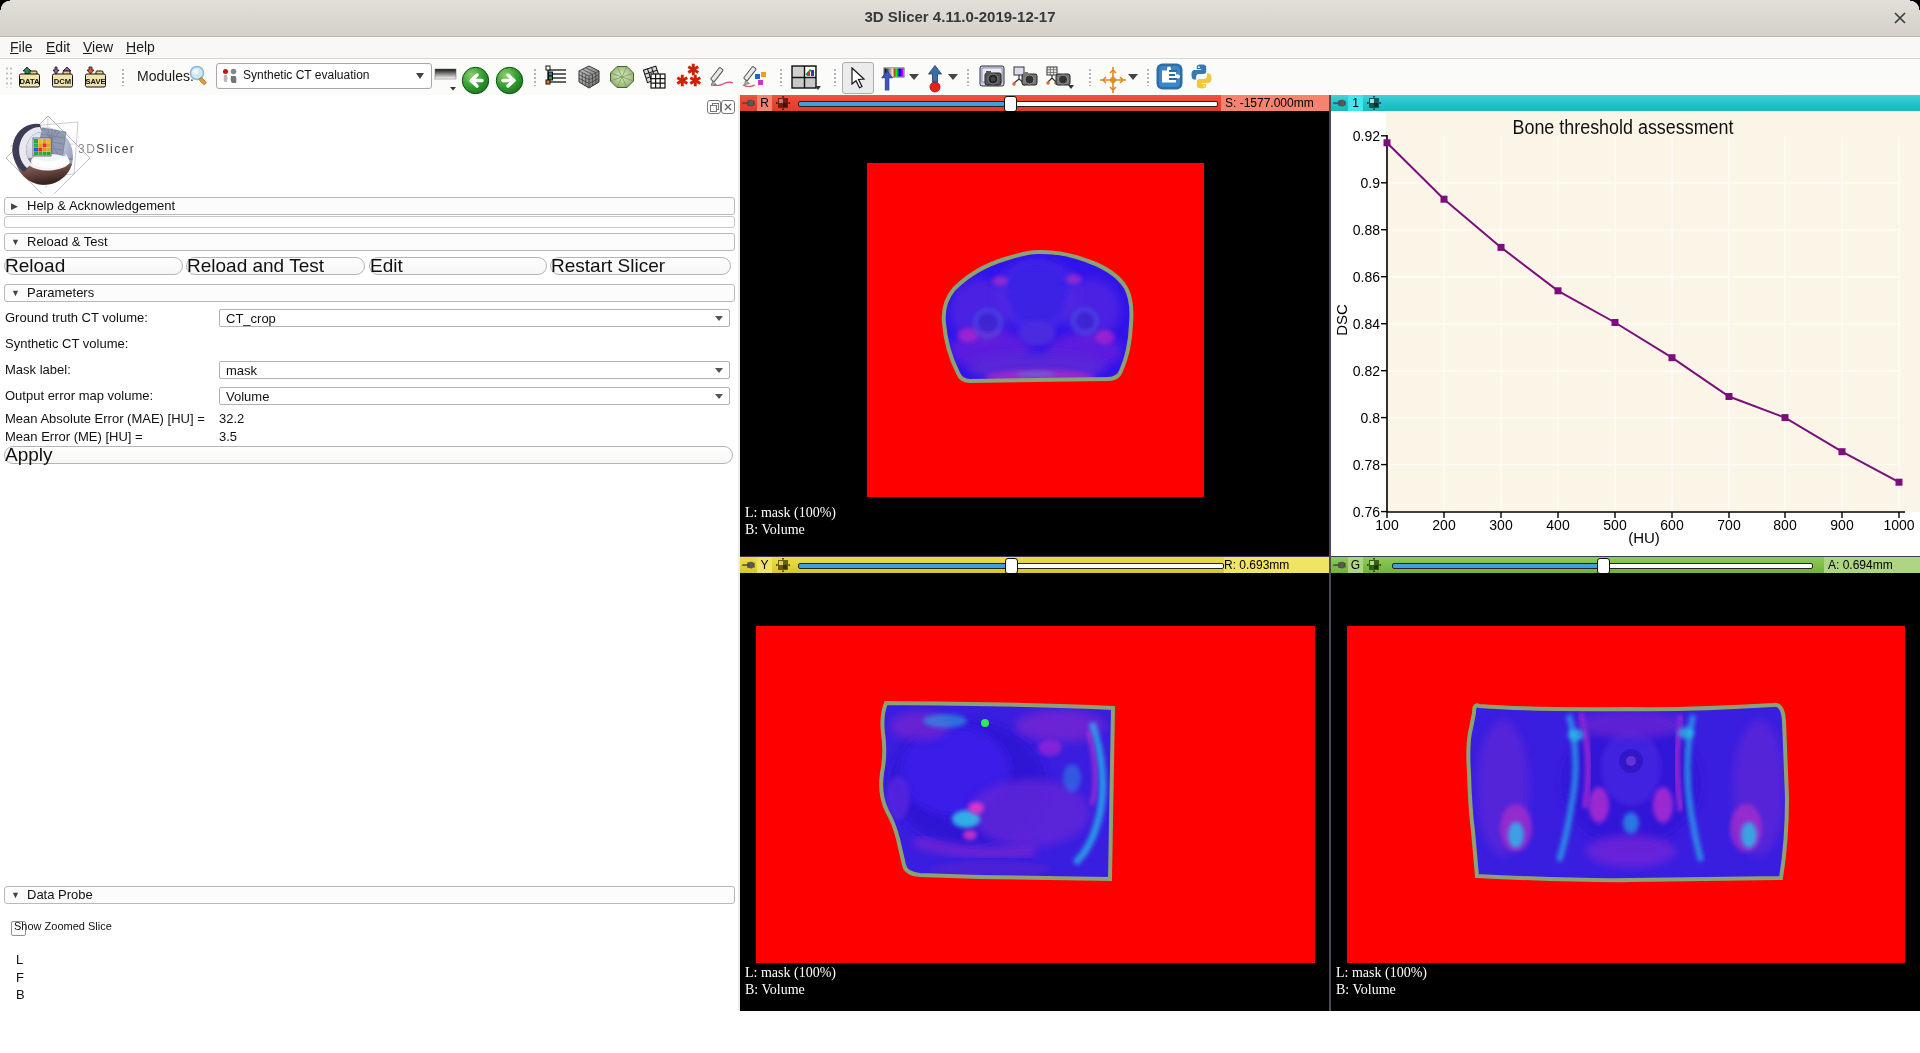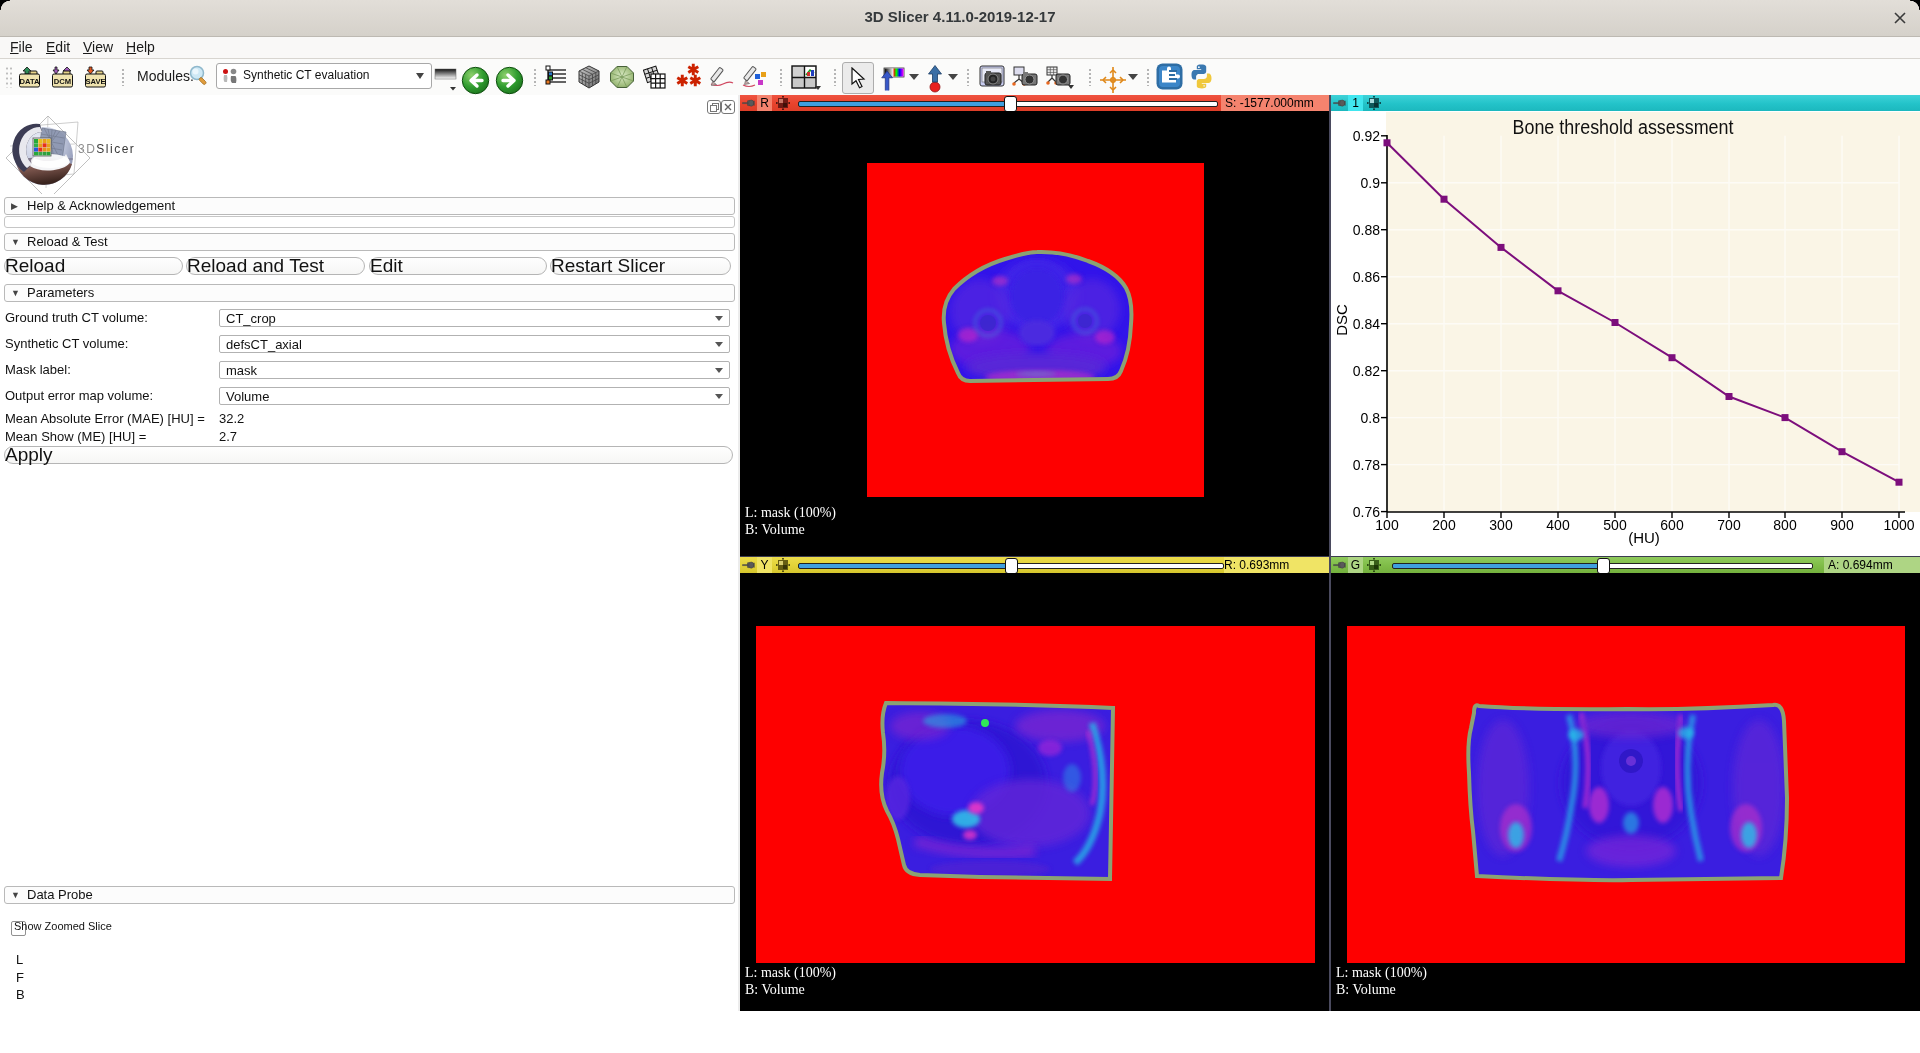--- a/index.html
+++ b/index.html
@@ -376,38 +376,34 @@
     <div class="collhdr" style="top:189px">
         <div class="tri">▼</div>
         <div class="lab">Parameters</div>
       </div>
     <div class="plabel" style="top:215px">Ground truth CT volume:</div>
     <div class="combo" style="top:214px">
         <div class="txt">CT_crop</div>
         <div class="arr"></div>
       </div>
     <div class="plabel" style="top:241px">Synthetic CT volume:</div>
-    <div class="combo" style="top:240px">
-        <div class="txt">defsCT_axial</div>
-        <div class="arr"></div>
-      </div>
     <div class="plabel" style="top:267px">Mask label:</div>
     <div class="combo" style="top:266px">
         <div class="txt">mask</div>
         <div class="arr"></div>
       </div>
     <div class="plabel" style="top:293px">Output error map volume:</div>
     <div class="combo" style="top:292px">
         <div class="txt">Volume</div>
         <div class="arr"></div>
       </div>
     <div class="plabel" style="top:316px">Mean Absolute Error (MAE) [HU] =</div>
     <div class="plabel" style="left:219px;top:316px">32.2</div>
-    <div class="plabel" style="top:334px">Mean Show (ME) [HU] =</div>
-    <div class="plabel" style="left:219px;top:334px">2.7</div>
+    <div class="plabel" style="top:334px">Mean Error (ME) [HU] =</div>
+    <div class="plabel" style="left:219px;top:334px">3.5</div>
     <div class="pbtn" style="left:4px;top:351px;width:727px">Apply</div>
 
     <div class="collhdr" style="top:791px">
         <div class="tri">▼</div>
         <div class="lab">Data Probe</div>
       </div>
     <div class="abs" style="left:11px;top:826px;width:13px;height:13px;border:1px solid #919191;border-radius:2px;background:#fff"></div>
     <div class="abs" style="left:14px;top:825px;font-size:11px;color:#111">Show Zoomed Slice</div>
     <div class="abs" style="left:16px;top:856px;font-size:13px;color:#111;line-height:17.5px">L<br>F<br>B</div>
   </div>

